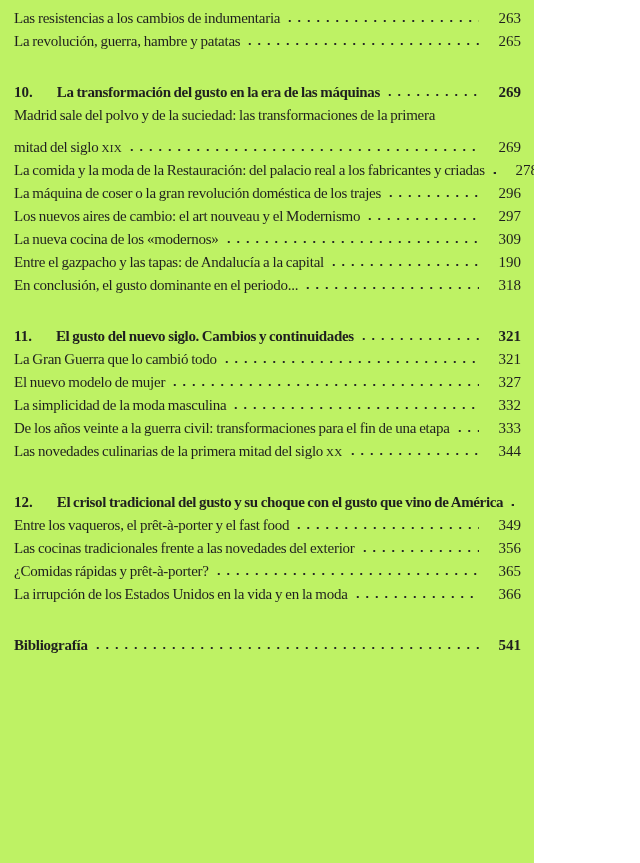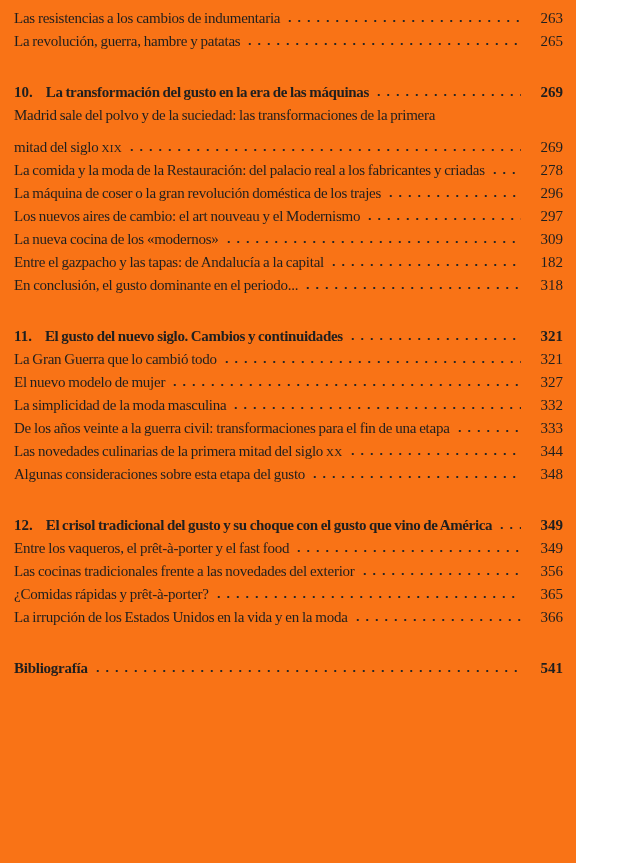--- a/index.html
+++ b/index.html
@@ -2,44 +2,44 @@
 <html><head>
 <meta charset="utf-8">
 <style>
   html, body {
     margin: 0;
     padding: 0;
     background: #ffffff;
   }
   .page-wrap {
     position: relative;
-    width: 576px;
+    width: 534px;
     height: 863px;
     box-sizing: border-box;
     padding: 4px 13px 0 14px;
     overflow: hidden;
-    background: #f97316;
+    background: #bef264;
     color: #1f1f1f;
     font-family: "Liberation Serif", "DejaVu Serif", serif;
   }
   .toc-row {
     display: flex;
     align-items: baseline;
     font-size: 15px;
     line-height: 21px;
     margin-top: 2px;
   }
   .gap-first   { margin-top: 4px; }
   .gap-section { margin-top: 30px; }
   .kind-cont   { margin-top: 11px; }
   .kind-chapter, .kind-bold { font-weight: 700; }
   .kind-chapter .title { letter-spacing: -0.35px; }
   .num {
     flex-shrink: 0;
-    margin-right: 13px;
+    margin-right: 24px;
     white-space: nowrap;
   }
   .title {
     white-space: nowrap;
     letter-spacing: -0.25px;
     word-spacing: -0.5px;
   }
   .title .it { }
   .title .sc { font-variant: small-caps; letter-spacing: 0.3px; }
   .leader {
@@ -104,21 +104,21 @@
         <span class="page-num">297</span>
       </div>
       <div class="toc-row kind-entry">
         <span class="title"><span>La nueva cocina de los «modernos»</span></span>
         <span class="leader"></span>
         <span class="page-num">309</span>
       </div>
       <div class="toc-row kind-entry">
         <span class="title"><span>Entre el gazpacho y las tapas: de Andalucía a la capital</span></span>
         <span class="leader"></span>
-        <span class="page-num">182</span>
+        <span class="page-num">190</span>
       </div>
       <div class="toc-row kind-entry">
         <span class="title"><span>En conclusión, el gusto dominante en el periodo...</span></span>
         <span class="leader"></span>
         <span class="page-num">318</span>
       </div>
       <div class="toc-row kind-chapter gap-section">
         <span class="num">11.</span>
         <span class="title"><span>El gusto del nuevo siglo. Cambios y continuidades</span></span>
         <span class="leader"></span>
@@ -142,25 +142,20 @@
       <div class="toc-row kind-entry">
         <span class="title"><span>De los años veinte a la guerra civil: transformaciones para el fin de una etapa</span></span>
         <span class="leader"></span>
         <span class="page-num">333</span>
       </div>
       <div class="toc-row kind-entry">
         <span class="title"><span>Las novedades culinarias de la primera mitad del siglo </span><span class="sc">xx</span></span>
         <span class="leader"></span>
         <span class="page-num">344</span>
       </div>
-      <div class="toc-row kind-entry">
-        <span class="title"><span>Algunas consideraciones sobre esta etapa del gusto</span></span>
-        <span class="leader"></span>
-        <span class="page-num">348</span>
-      </div>
       <div class="toc-row kind-chapter gap-section">
         <span class="num">12.</span>
         <span class="title"><span>El crisol tradicional del gusto y su choque con el gusto que vino de América</span></span>
         <span class="leader"></span>
         <span class="page-num">349</span>
       </div>
       <div class="toc-row kind-entry">
         <span class="title"><span>Entre los vaqueros, el </span><span class="it">prêt-à-porter</span><span> y el </span><span class="it">fast food</span></span>
         <span class="leader"></span>
         <span class="page-num">349</span>

